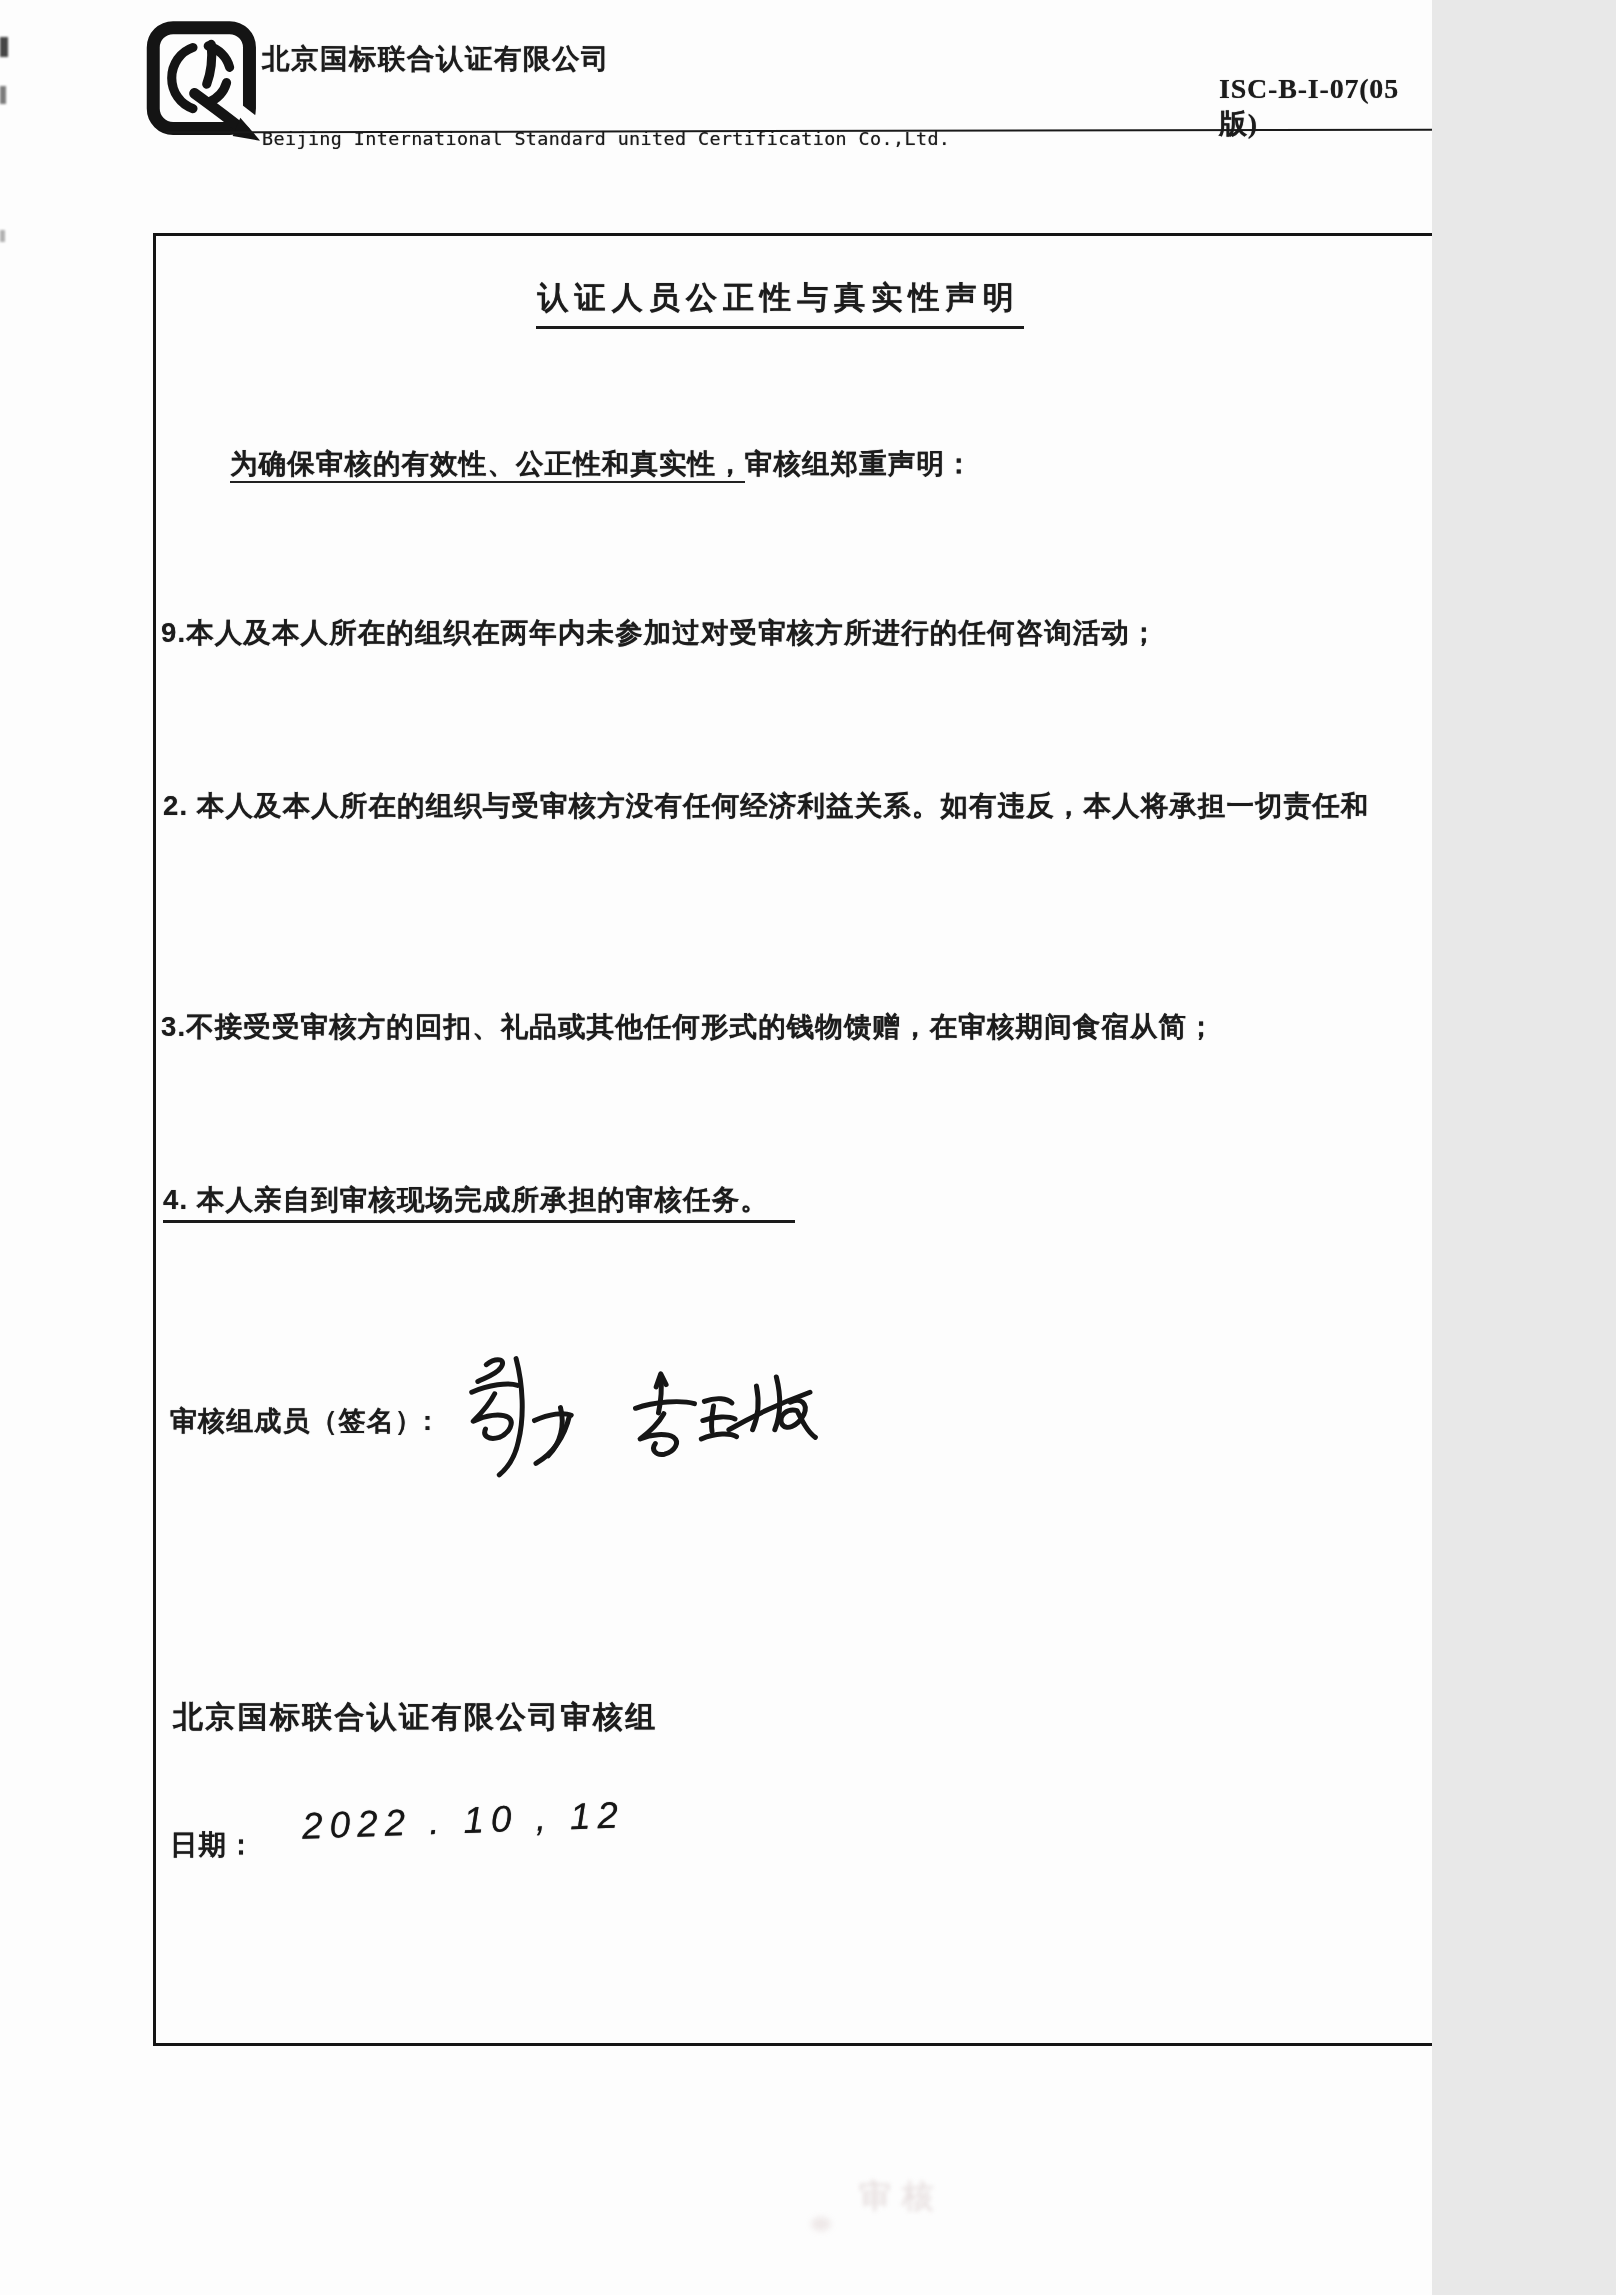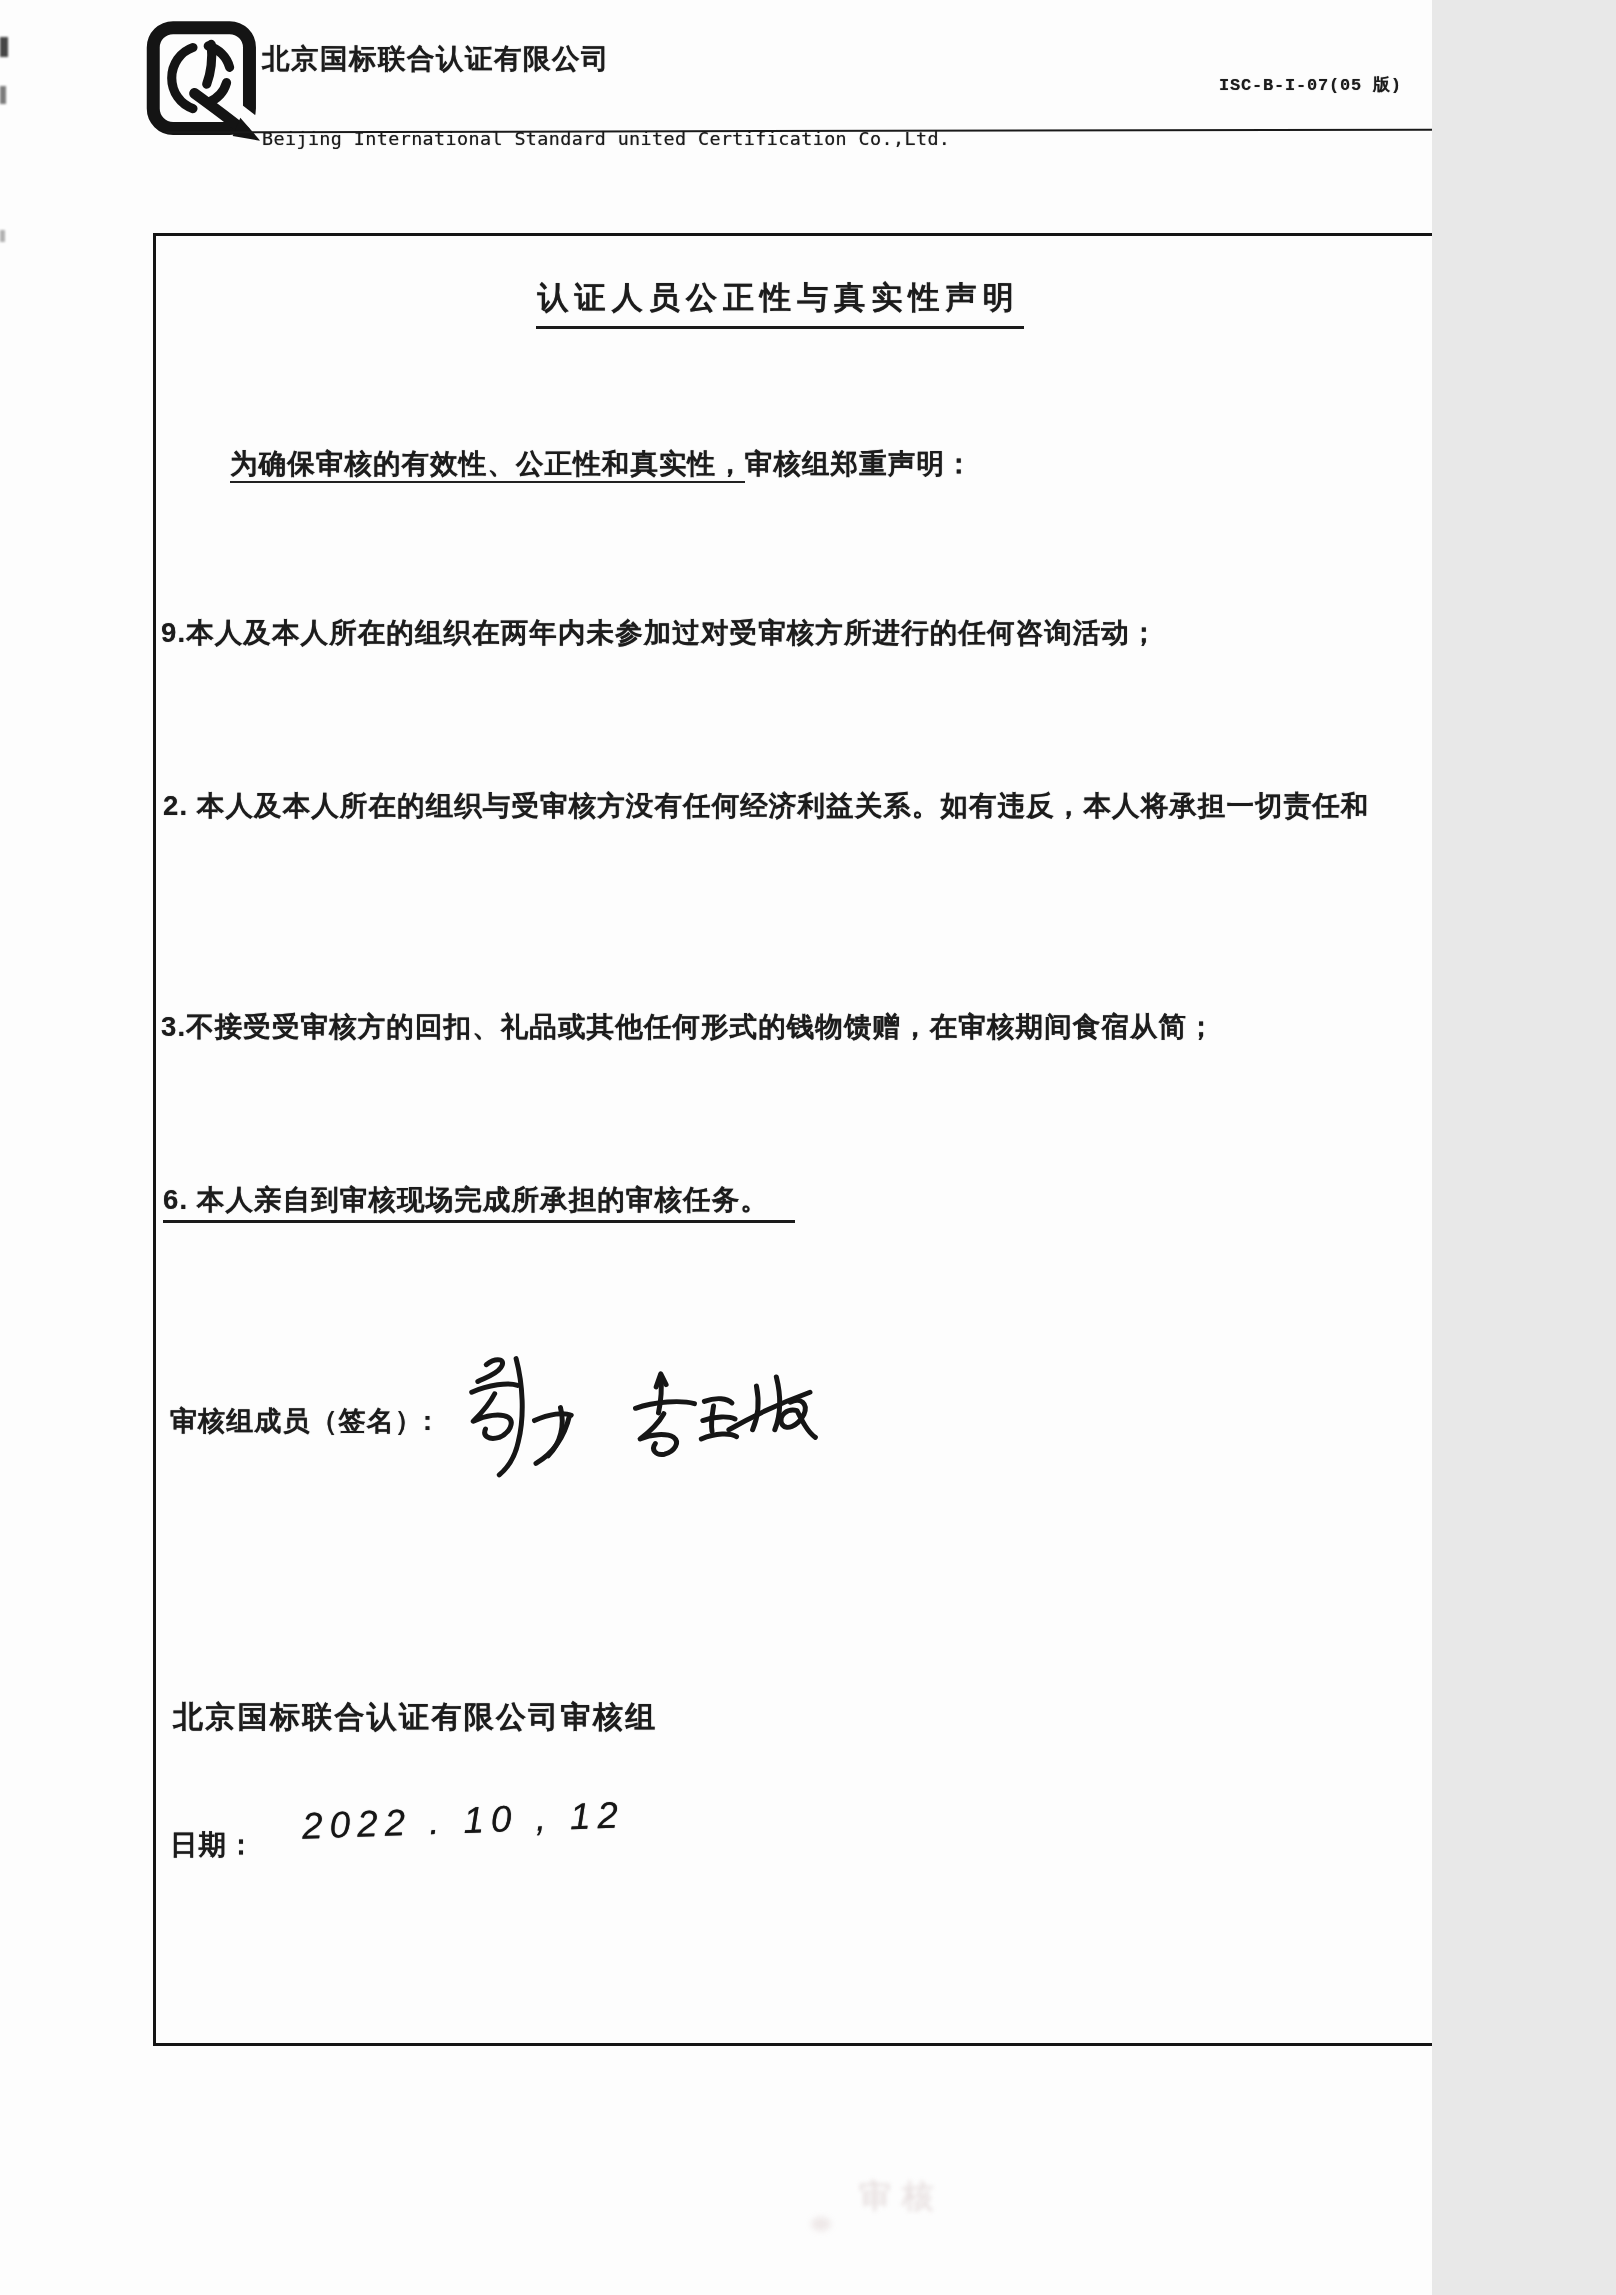--- a/index.html
+++ b/index.html
@@ -18,22 +18,22 @@
     left:262px;top:41px;
     font-size:27.5px;font-weight:600;letter-spacing:1.5px;
   }
   .co-en{
     left:262px;top:84px;
     font-family:"DejaVu Sans Mono","Liberation Mono",monospace;
     font-size:18.4px;font-weight:500;letter-spacing:0.4px;margin-top:44px;
   }
   .doc-code{
     left:1219px;top:73px;
-    font-family:Liberation Mono, monospace;
-    font-size:17px;font-weight:700;letter-spacing:0.8px;
+    font-family:Liberation Serif, serif;
+    font-size:28px;font-weight:700;letter-spacing:0.8px;
   }
   .header-rule{
     left:166px;top:130px;width:1285px;height:2.3px;
     background:#1a1a1a;transform:rotate(-0.12deg);
   }
   
   .decl-box{
     left:153px;top:233px;width:1311px;height:1813px;
     border:3.8px solid #141414;box-sizing:border-box;
   }
@@ -114,21 +114,21 @@
 
   <div class="abs scan title">认证人员公正性与真实性声明</div>
 
   <div class="abs scan body-line item1">9.本人及本人所在的组织在两年内未参加过对受审核方所进行的任何咨询活动；</div>
 
   <div class="abs scan body-line item2a">2. 本人及本人所在的组织与受审核方没有任何经济利益关系。如有违反，本人将承担一切责任和</div>
 
   <div class="abs scan body-line item3">3.不接受受审核方的回扣、礼品或其他任何形式的钱物馈赠，在审核期间食宿从简；</div>
 
   <div class="abs scan body-line item4">
-    <span class="u4">6. 本人亲自到审核现场完成所承担的审核任务。</span>
+    <span class="u4">4. 本人亲自到审核现场完成所承担的审核任务。</span>
   </div>
 
   <div class="abs scan body-line sig-label">审核组成员（签名）:</div>
 
   <svg class="abs" style="left:444px;top:1331px;" width="383" height="199" viewBox="0 0 500 260" aria-hidden="true" fill="none" stroke="#161616" stroke-width="6.5" stroke-linecap="round" stroke-linejoin="round">
 
     <g>
       <path d="M55,44 C68,34 82,36 74,48 C68,57 54,61 44,66"></path>
       <path d="M36,80 C58,70 84,67 96,71"></path>
       <path d="M66,82 C58,98 46,110 38,118 C54,110 74,107 84,113 C92,119 86,133 72,139 C58,143 50,137 54,128"></path>

